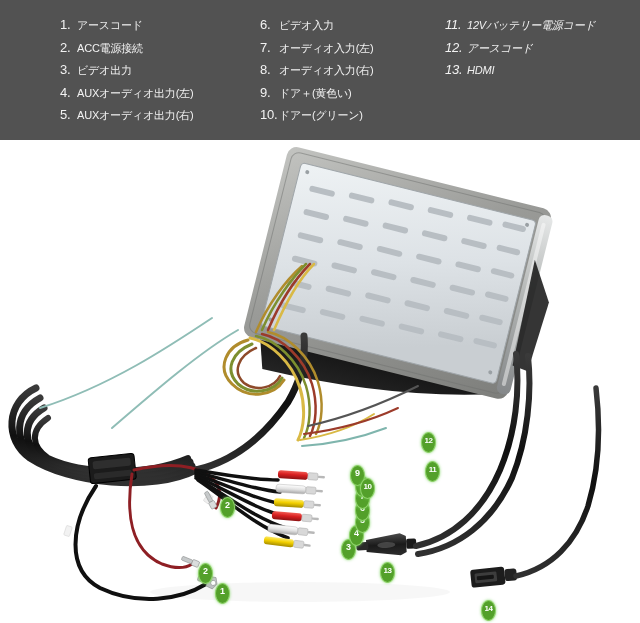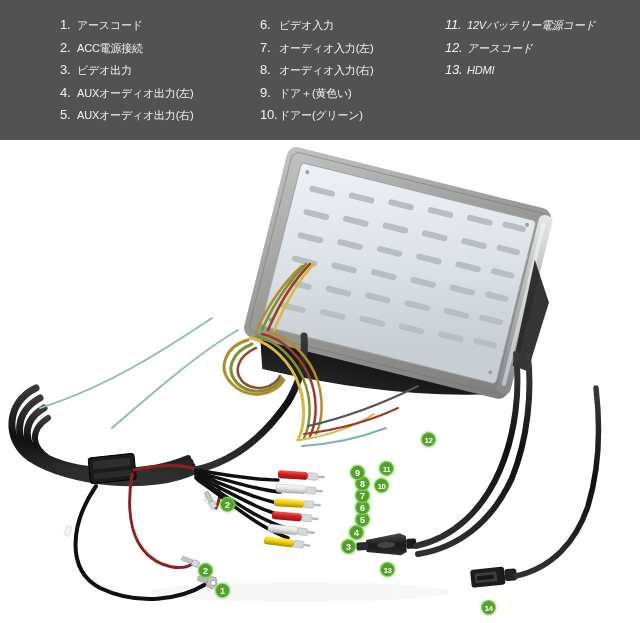--- a/index.html
+++ b/index.html
@@ -62,21 +62,21 @@
     left: 0; top: 140px;
     width: 640px; height: 483px;
     background: #ffffff;
     overflow: hidden;
   }
   #photo svg { display: block; }
 
   
   .badge {
     position: absolute;
-    width: 15px; height: 15px;
+    width: 15px; height: 21px;
     border-radius: 50%;
     background: #53a02a;
     border: 1px solid #8fd36a;
     box-shadow: 0 0 3px rgba(120,210,90,0.85);
     color: #ffffff;
     font-size: 9px;
     font-weight: bold;
     line-height: 15px;
     text-align: center;
     font-family: "Liberation Sans", sans-serif;
@@ -427,20 +427,20 @@
     <div class="badge" style="left:215px; top:443px;">1</div>
     <div class="badge" style="left:220px; top:357px;">2</div>
     <div class="badge" style="left:198px; top:423px;">2</div>
     <div class="badge" style="left:341px; top:399px;">3</div>
     <div class="badge" style="left:349px; top:385px;">4</div>
     <div class="badge" style="left:355px; top:372px;">5</div>
     <div class="badge" style="left:355px; top:360px;">6</div>
     <div class="badge" style="left:355px; top:348px;">7</div>
     <div class="badge" style="left:355px; top:336px;">8</div>
     <div class="badge" style="left:350px; top:325px;">9</div>
-    <div class="badge wide" style="left:374px; top:338px;">10</div>
-    <div class="badge wide" style="left:379px; top:321px;">11</div>
+    <div class="badge wide" style="left:360px; top:338px;">10</div>
+    <div class="badge wide" style="left:425px; top:321px;">11</div>
     <div class="badge wide" style="left:421px; top:292px;">12</div>
     <div class="badge wide" style="left:380px; top:422px;">13</div>
     <div class="badge wide" style="left:481px; top:460px;">14</div>
   </div>
 
 </div>
 
 </body></html>

